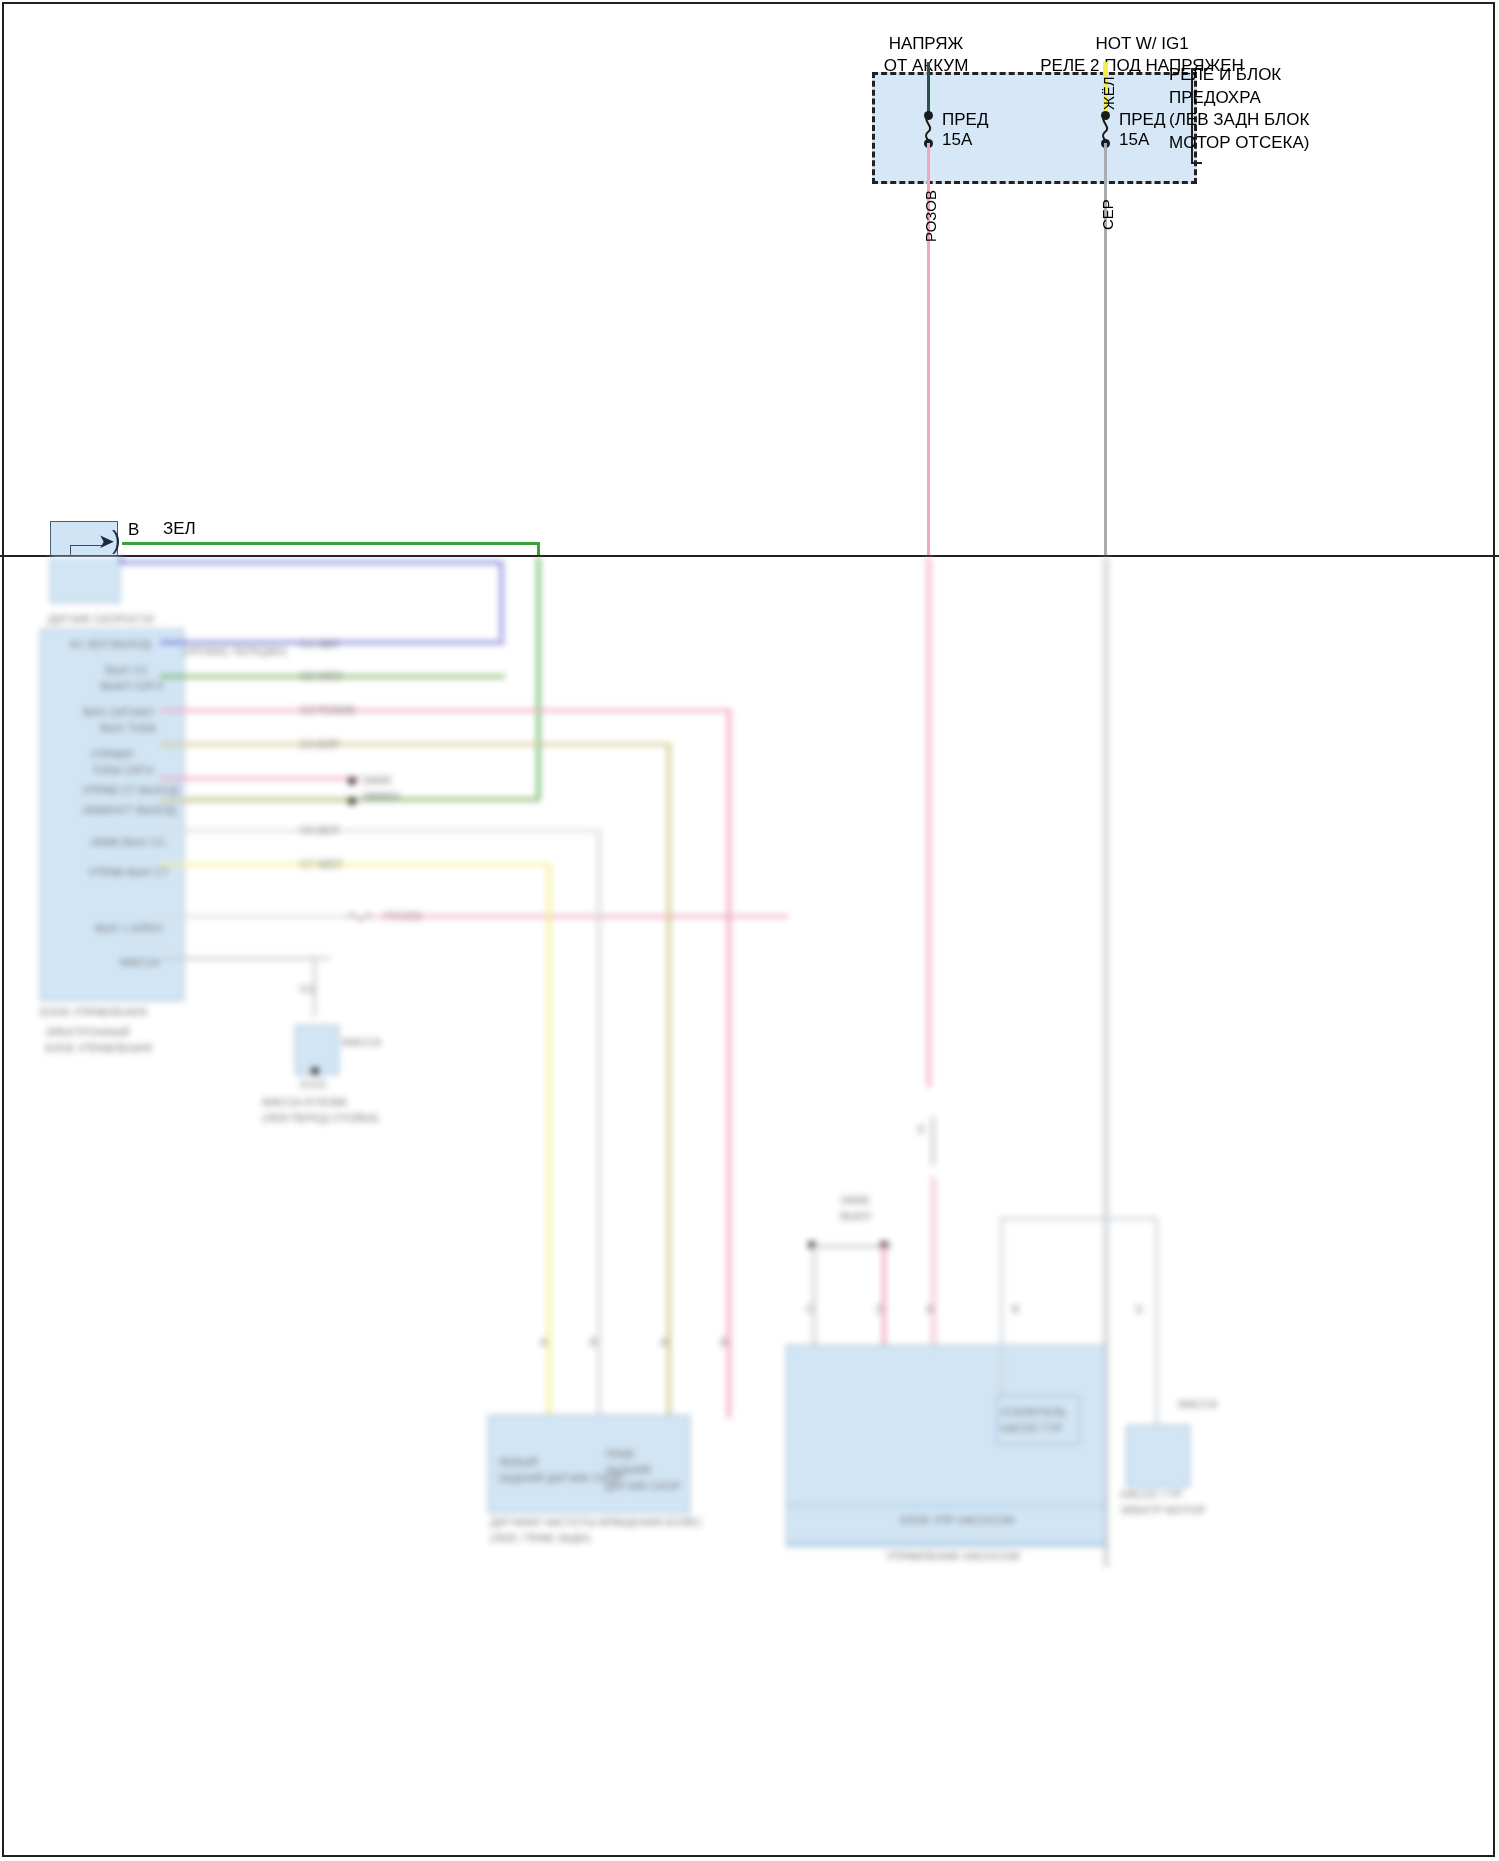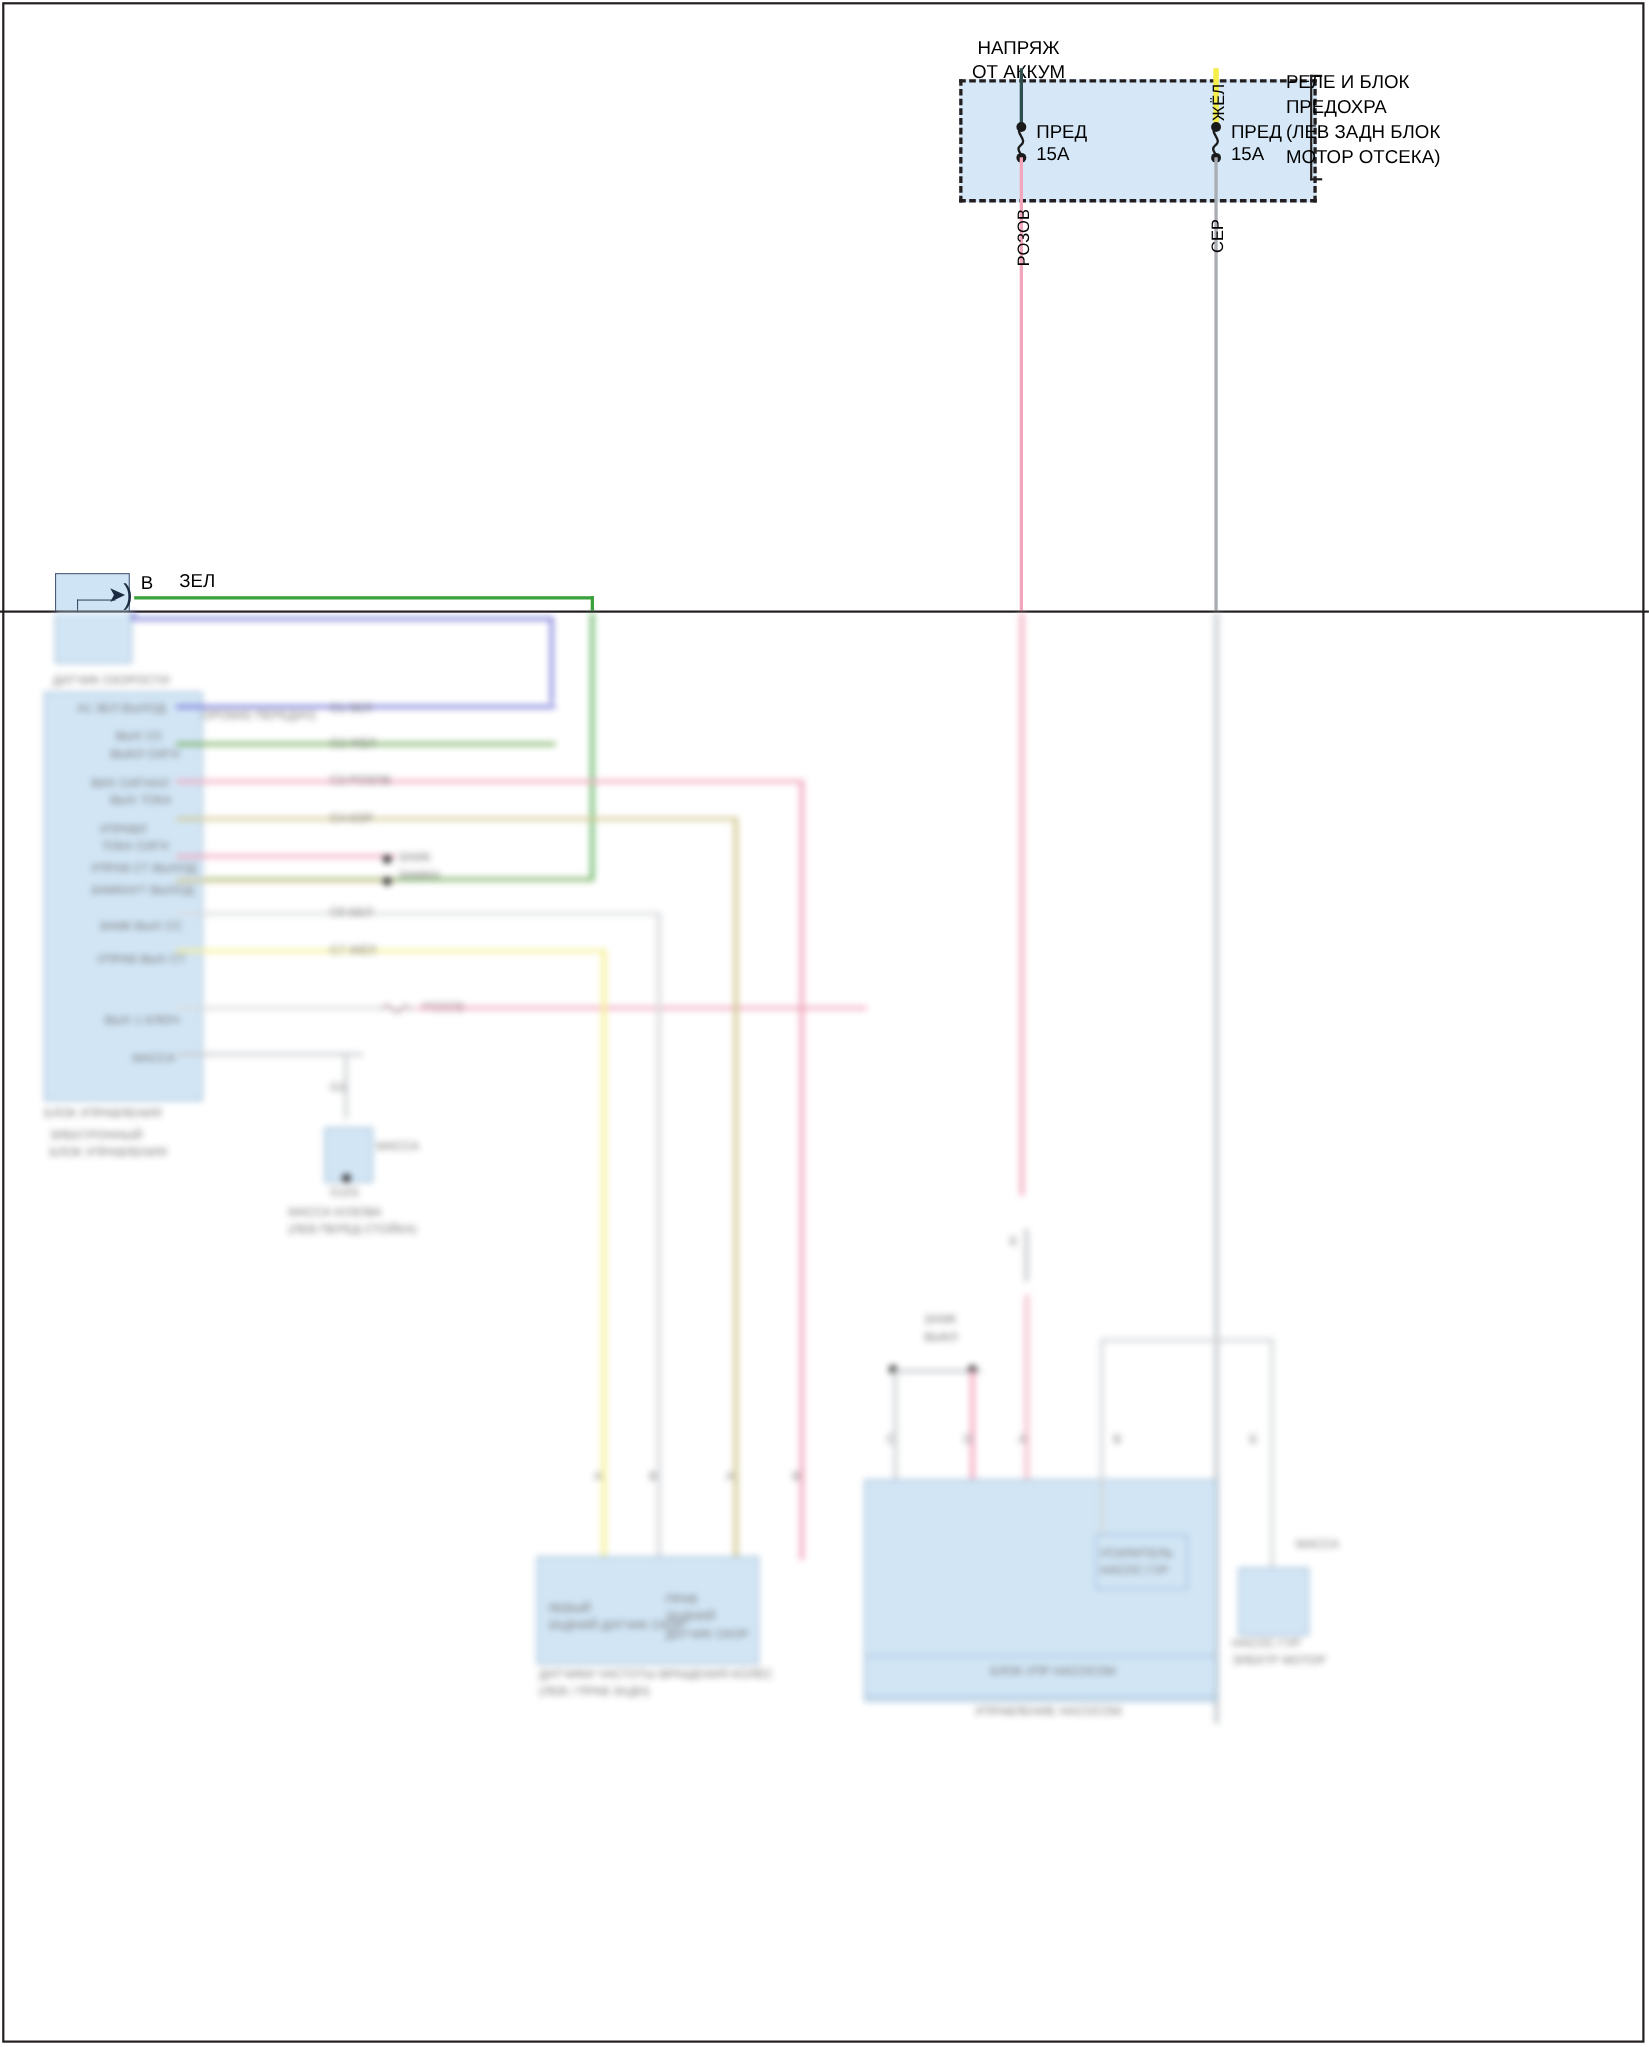--- a/index.html
+++ b/index.html
@@ -53,20 +53,24 @@
 <body>
 
 <div id="page">
   <div class="frame"></div>
 
   <div class="sharp">
 
     <div class="hdr hdr-l">
       <div>НАПРЯЖ</div>
       <div>ОТ АККУМ</div>
+    </div>
+    <div class="hdr hdr-r">
+      <div>HOT W/ IG1</div>
+      <div>РЕЛЕ 2 ПОД НАПРЯЖЕН</div>
     </div>
 
     <div class="fusebox"></div>
 
     <div class="bracket"></div>
     <div class="boxlabel">
       <div>РЕЛЕ И БЛОК</div>
       <div>ПРЕДОХРА</div>
       <div>(ЛЕВ ЗАДН БЛОК</div>
       <div>МОТОР ОТСЕКА)</div>

